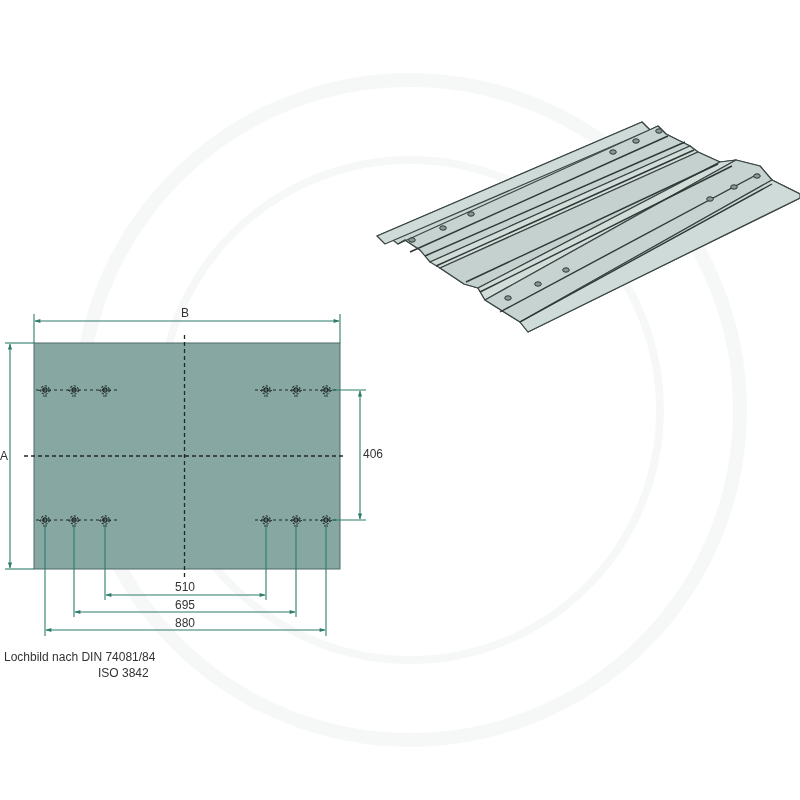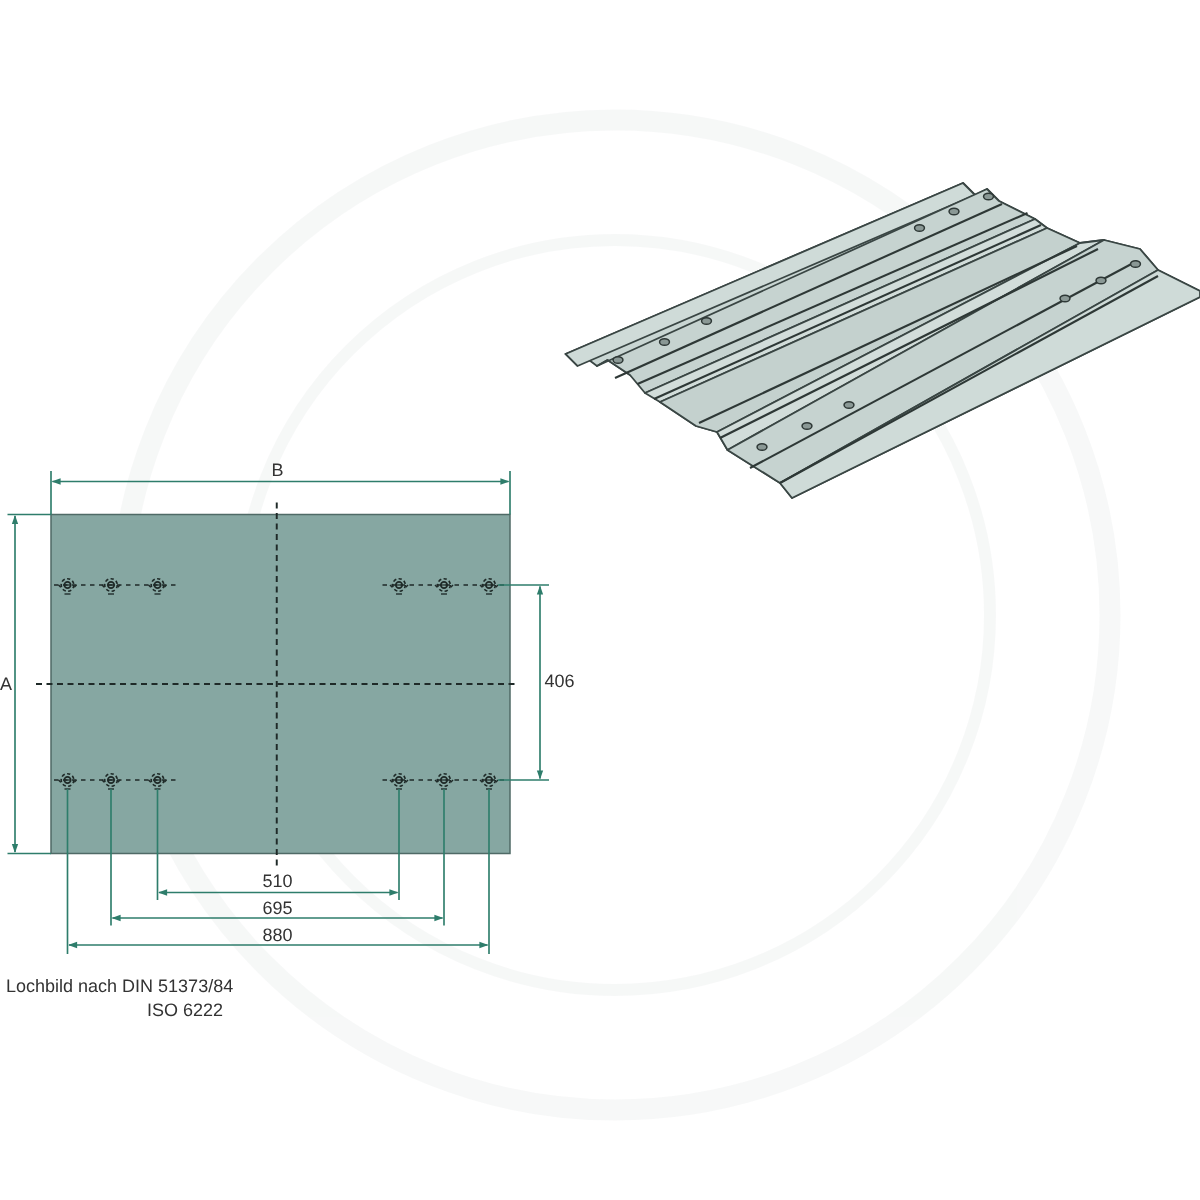--- a/index.html
+++ b/index.html
@@ -133,14 +133,14 @@
       <ellipse cx="508" cy="298" rx="3.3" ry="2.2"></ellipse>
       <ellipse cx="538" cy="284" rx="3.3" ry="2.2"></ellipse>
       <ellipse cx="566" cy="270" rx="3.3" ry="2.2"></ellipse>
       <ellipse cx="710" cy="199" rx="3.3" ry="2.2"></ellipse>
       <ellipse cx="734" cy="187" rx="3.3" ry="2.2"></ellipse>
       <ellipse cx="757" cy="176" rx="3.3" ry="2.2"></ellipse>
     </g>
   </g>
 </svg>
 
-<div class="caption caption-line1">Lochbild nach DIN 51373/84</div>
-<div class="caption caption-line2">ISO 6222</div>
+<div class="caption caption-line1">Lochbild nach DIN 74081/84</div>
+<div class="caption caption-line2">ISO 3842</div>
 
 </body></html>

